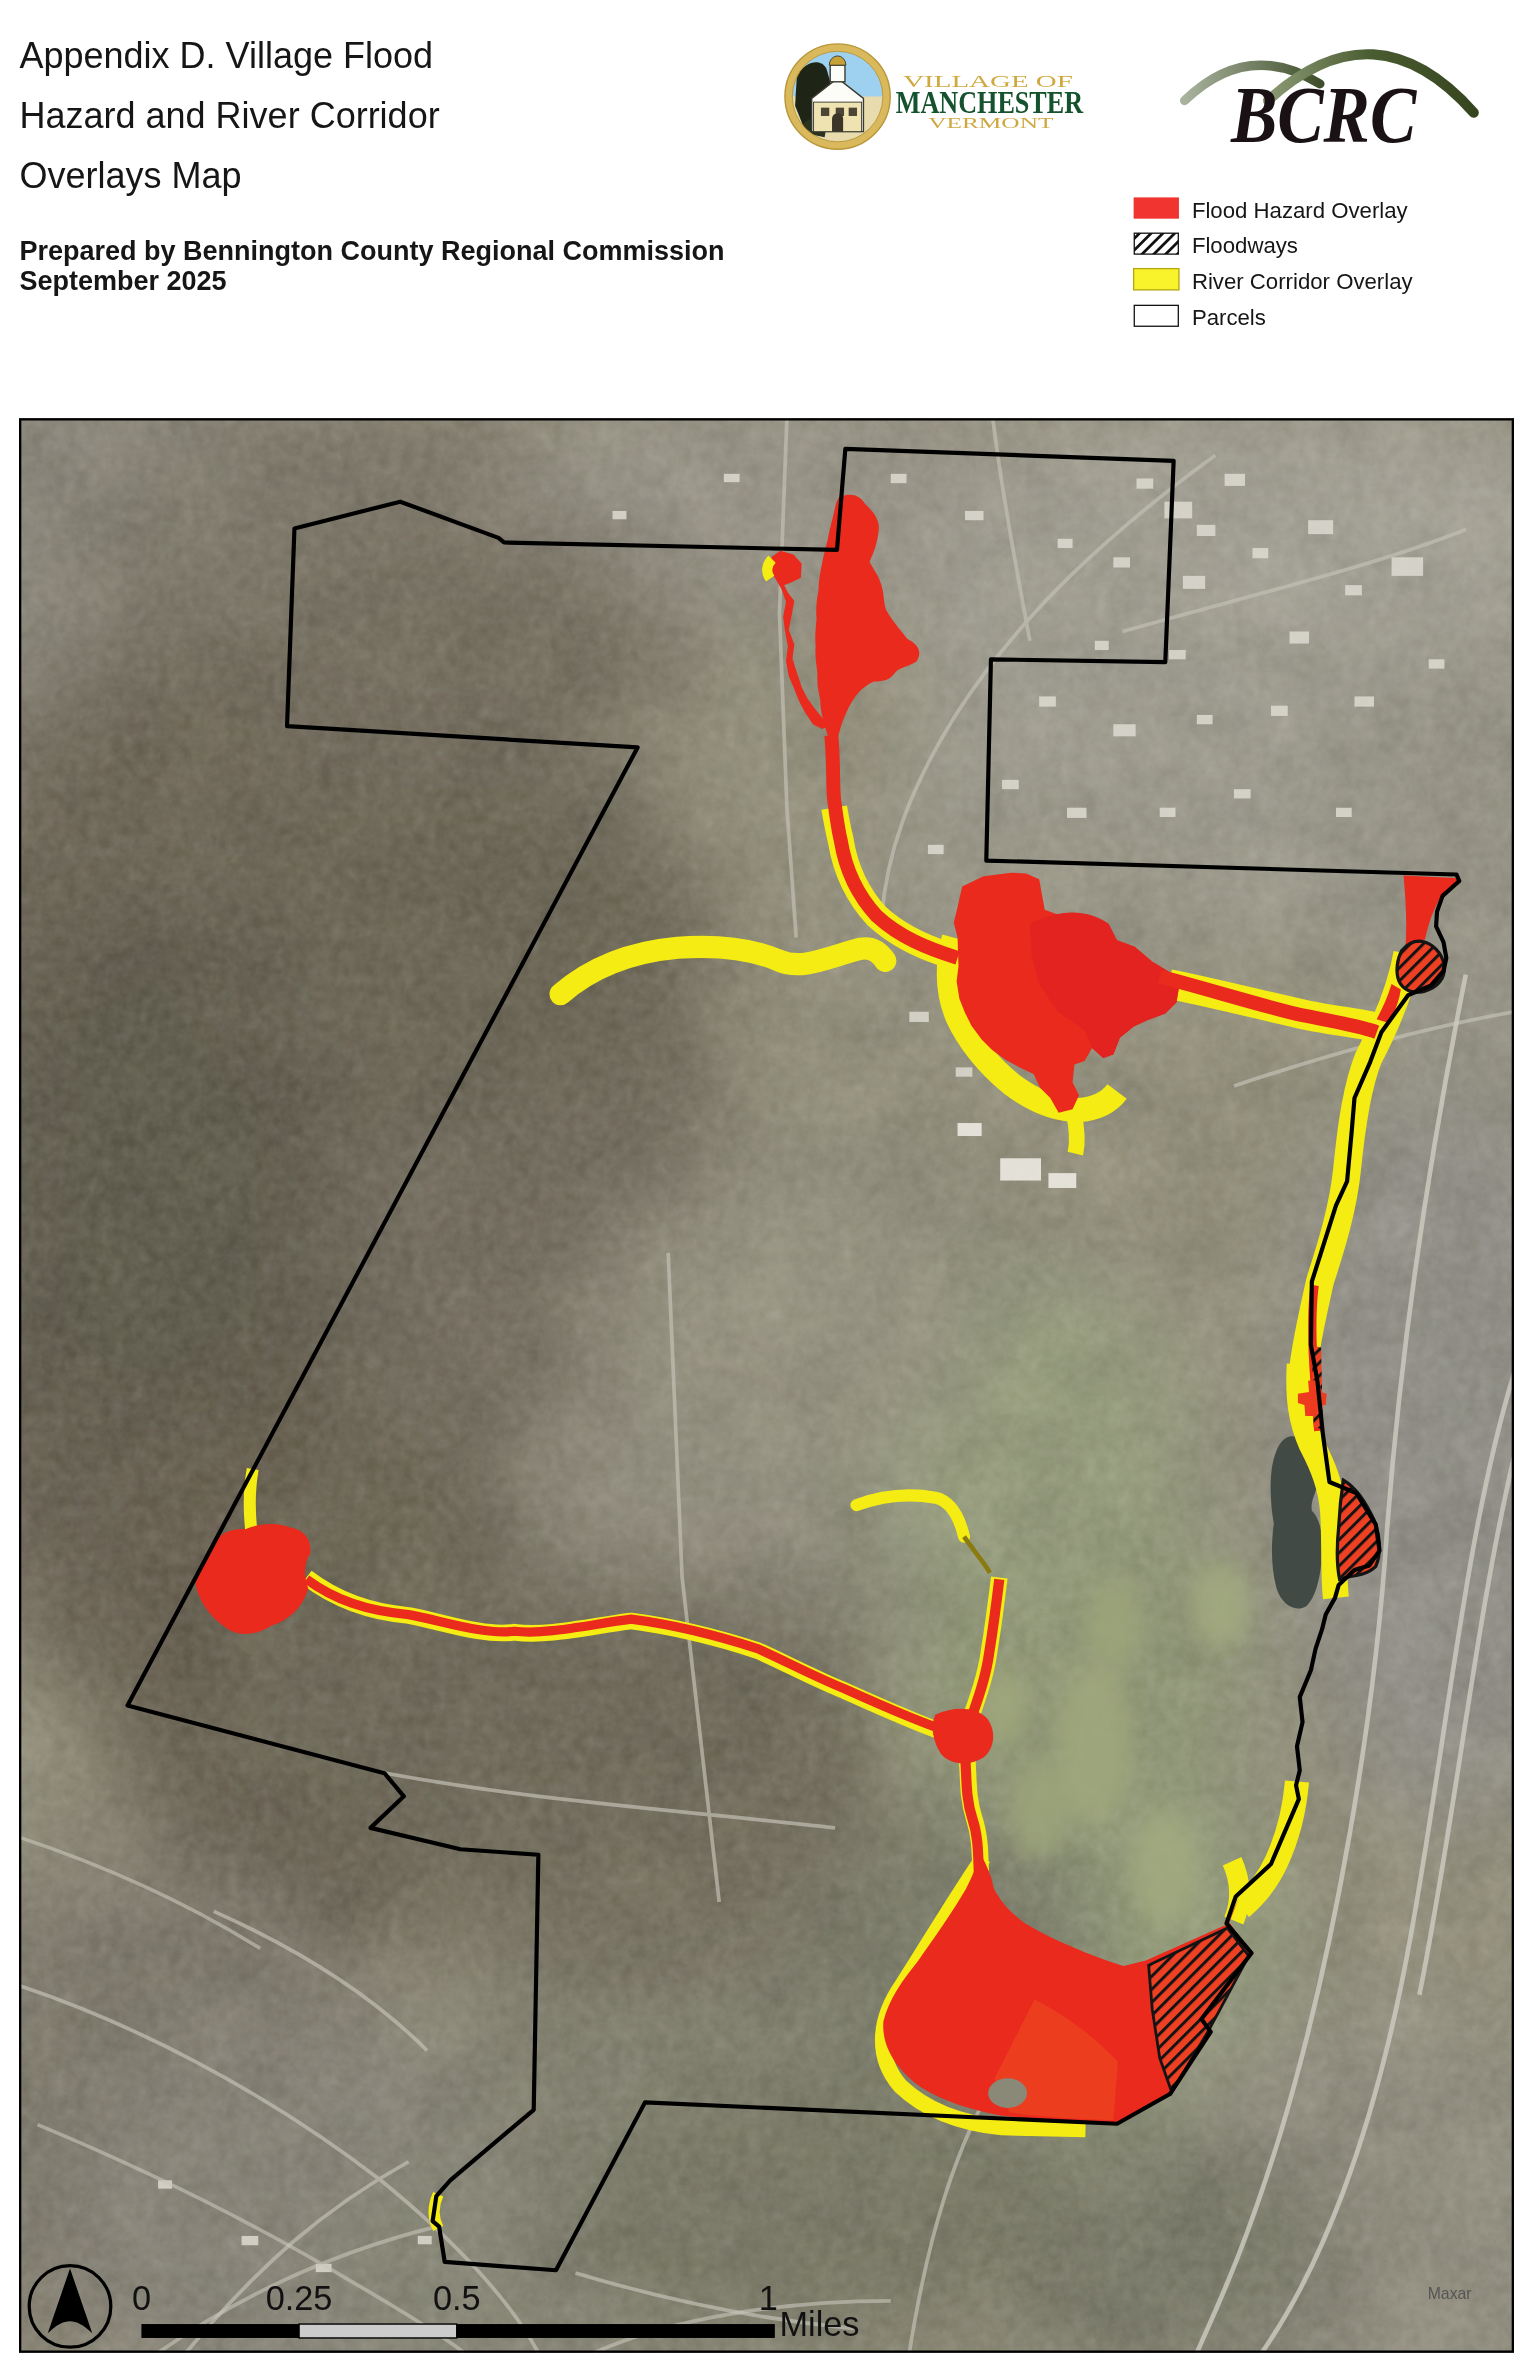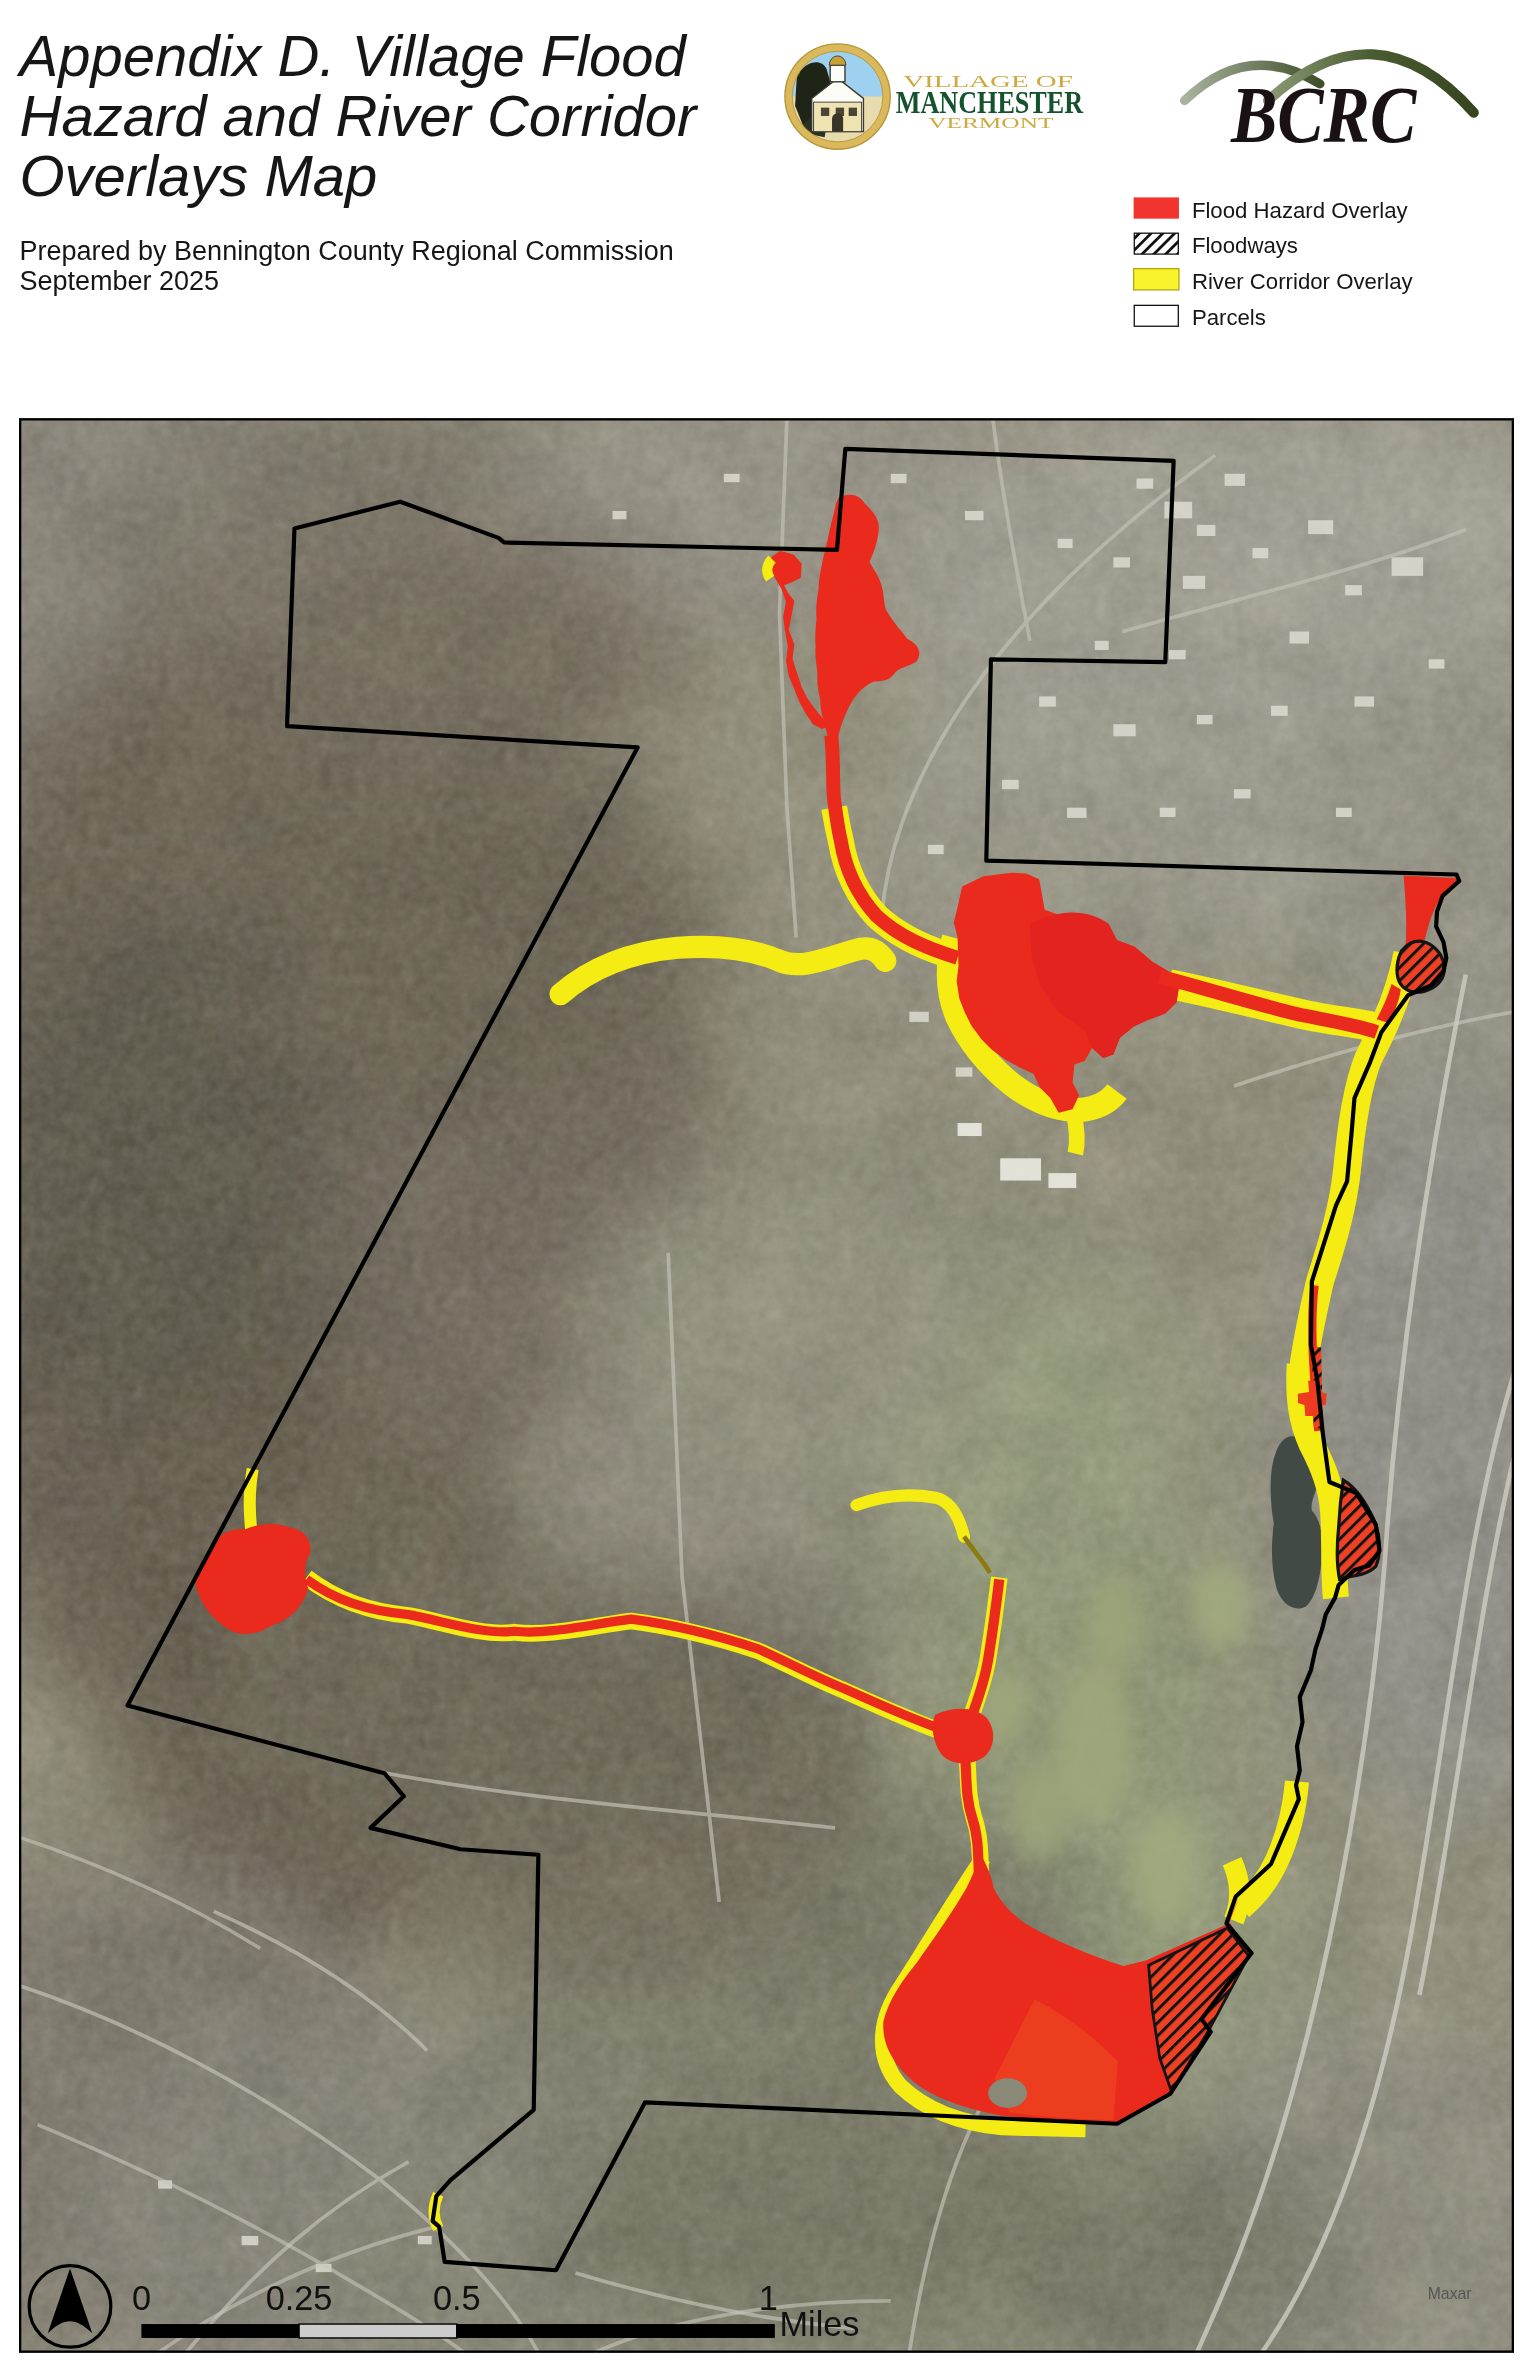--- a/index.html
+++ b/index.html
@@ -2,23 +2,23 @@
 <html style="font-size:15px"><head>
 <meta charset="utf-8">
 <style>
 html,body{margin:0;padding:0;}
 body{width:1536px;height:2375px;background:#fff;position:relative;font-family:"Liberation Sans",sans-serif;overflow:hidden;}
 .abs{position:absolute;}
 </style>
 </head>
 <body>
 
-<div class="abs" style="left:19.5px;top:26px;font-size:58px;line-height:60px;color:#161616;font-style:italic;">Appendix D. Village Flood<br>Hazard and River Corridor<br>Overlays Map</div>
-
-<div class="abs" style="left:19.5px;top:236px;font-size:27px;line-height:30px;color:#161616;">Prepared by Bennington County Regional Commission<br>September 2025</div>
+<div class="abs" style="left:19.5px;top:26px;font-size:36px;line-height:60px;color:#161616;">Appendix D. Village Flood<br>Hazard and River Corridor<br>Overlays Map</div>
+
+<div class="abs" style="left:19.5px;top:236px;font-size:27px;line-height:30px;color:#161616;font-weight:bold;">Prepared by Bennington County Regional Commission<br>September 2025</div>
 
 <svg class="abs" style="left:784px;top:41px;" width="109" height="113" viewBox="0 0 118 122">
 <circle cx="58" cy="60" r="57" fill="#d9b95c"></circle>
 <circle cx="58" cy="60" r="49" fill="#9ed1ef"></circle>
 <path d="M9,60 a49,49 0 0 0 98,0 z" fill="#e8dcae"></path>
 <path d="M14,36 C24,22 40,18 46,30 L50,44 46,92 20,90 12,70 Z" fill="#1e2517"></path>
 <path d="M20,90 C30,80 40,84 46,92 L44,104 24,100 Z" fill="#2a3320"></path>
 <path d="M30,62 L58,40 86,62 86,98 30,98 Z" fill="#fdfdf8" stroke="#3a3a30" stroke-width="1.5"></path>
 <rect x="32" y="66" width="52" height="32" fill="#efe3b2" stroke="#3a3a30" stroke-width="1"></rect>
 <rect x="50" y="26" width="16" height="18" fill="#fdfdf8" stroke="#3a3a30" stroke-width="1.5"></rect>

